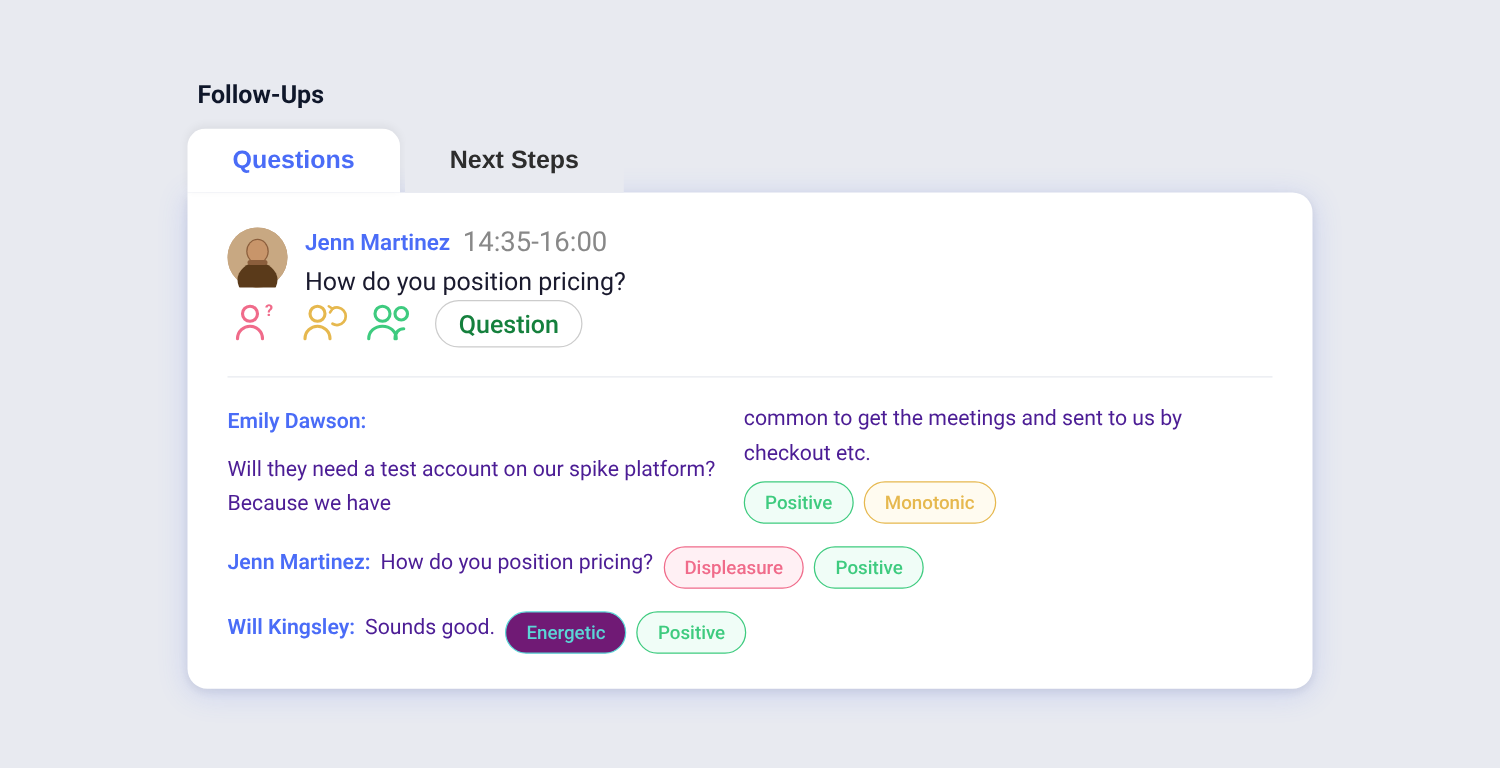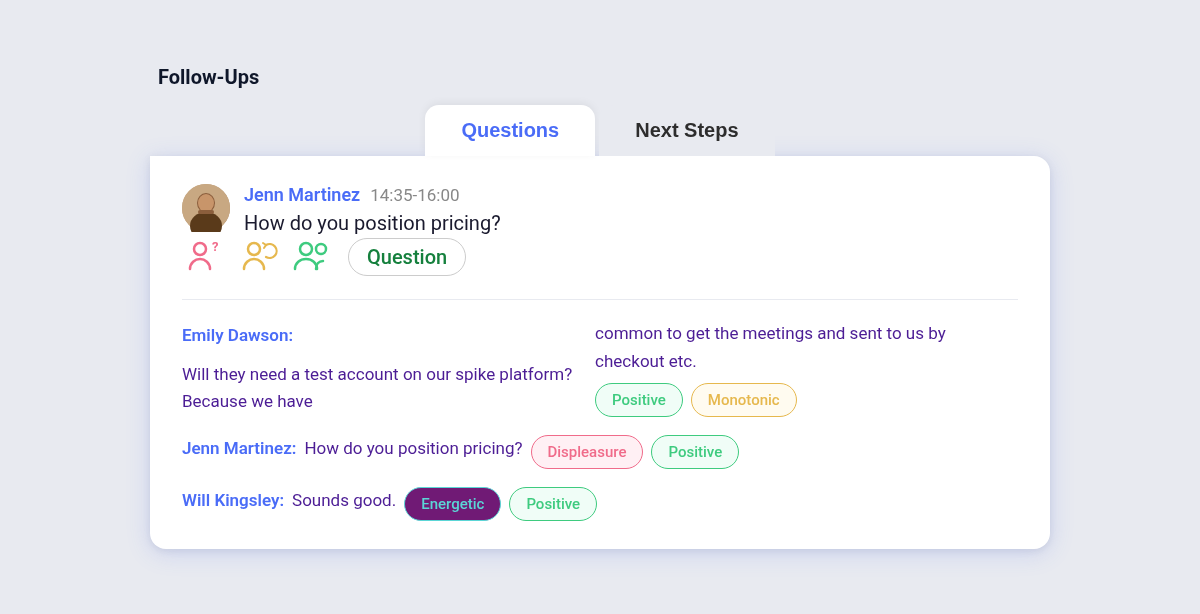--- a/index.html
+++ b/index.html
@@ -24,21 +24,20 @@
       color: #0f172a;
       margin-bottom: 16px;
       padding-left: 8px;
     }
 
     .tabs-area {
       display: flex;
       gap: 0;
       position: relative;
       z-index: 2;
-      justify-content: center;
     }
 
     .tab {
       padding: 14px 36px;
       font-size: 20px;
       font-weight: 500;
       border-radius: 14px 14px 0 0;
       cursor: pointer;
       border: none;
       outline: none;
@@ -108,21 +107,21 @@
     }
 
     .speaker-name {
       color: #4a6cf7;
       font-size: 18px;
       font-weight: 600;
     }
 
     .time-range {
       color: #888;
-      font-size: 17px;
+      font-size: 22px;
       font-weight: 400;
     }
 
     .question-text {
       color: #1a1a2e;
       font-size: 20px;
       font-weight: 400;
       margin-top: 2px;
     }
 

